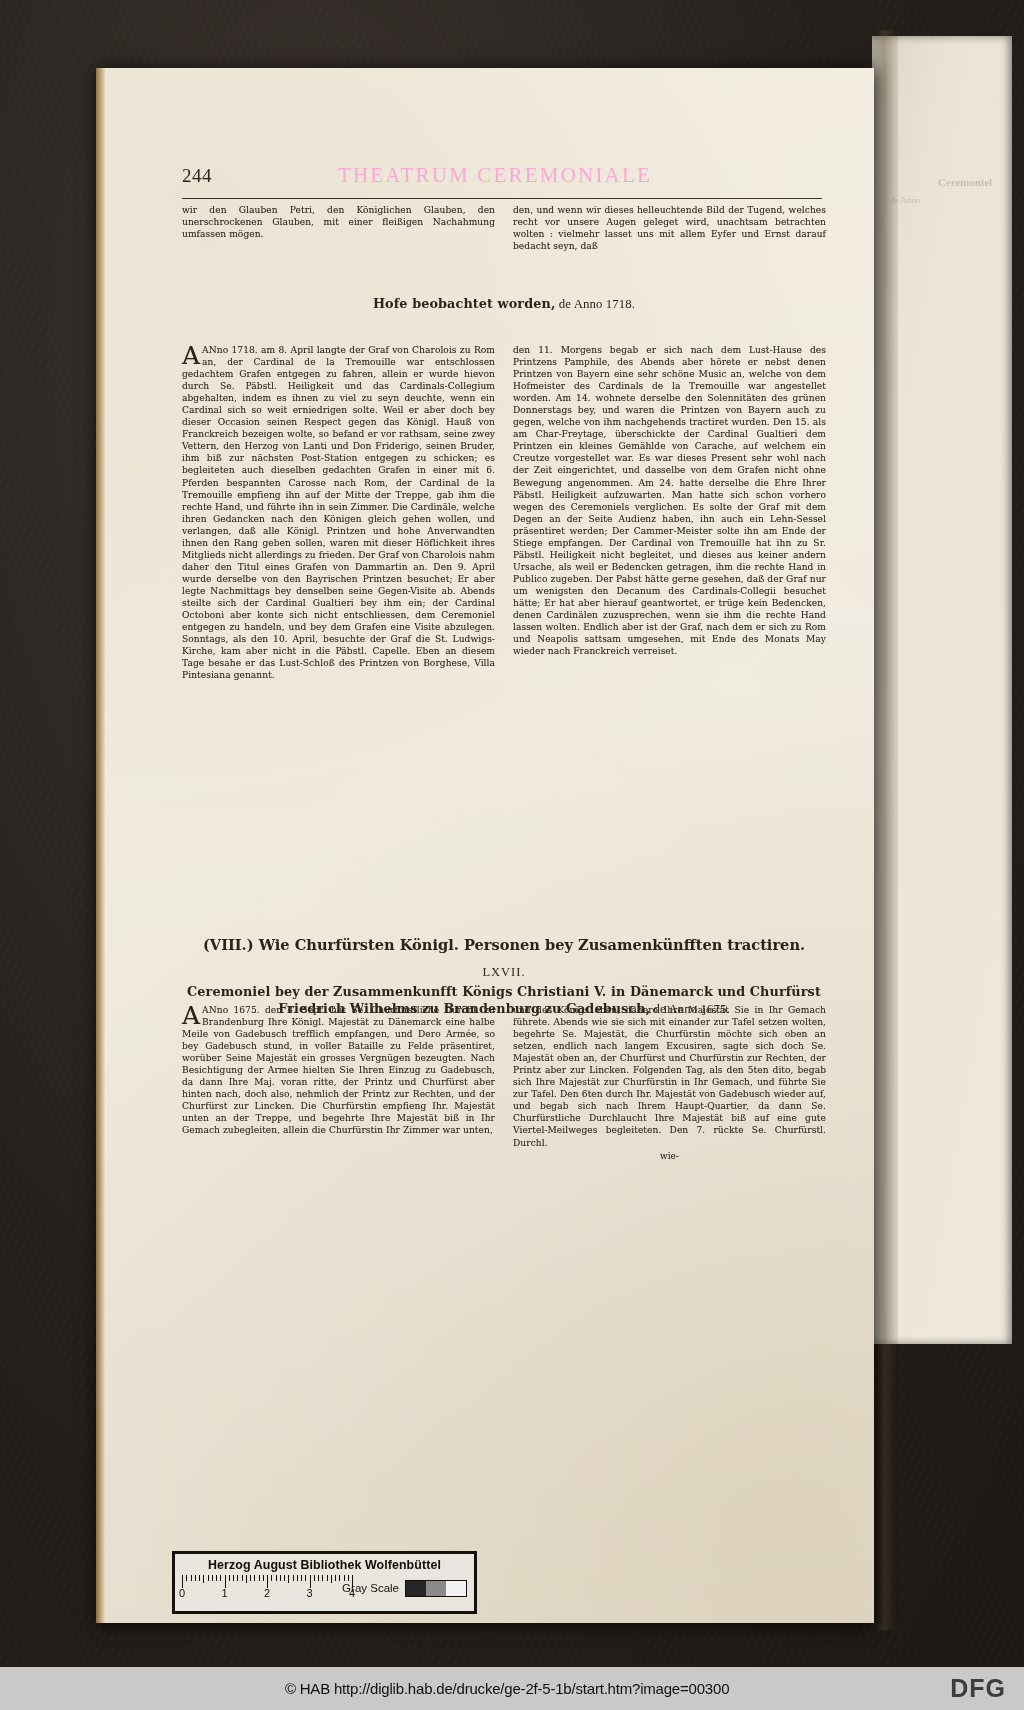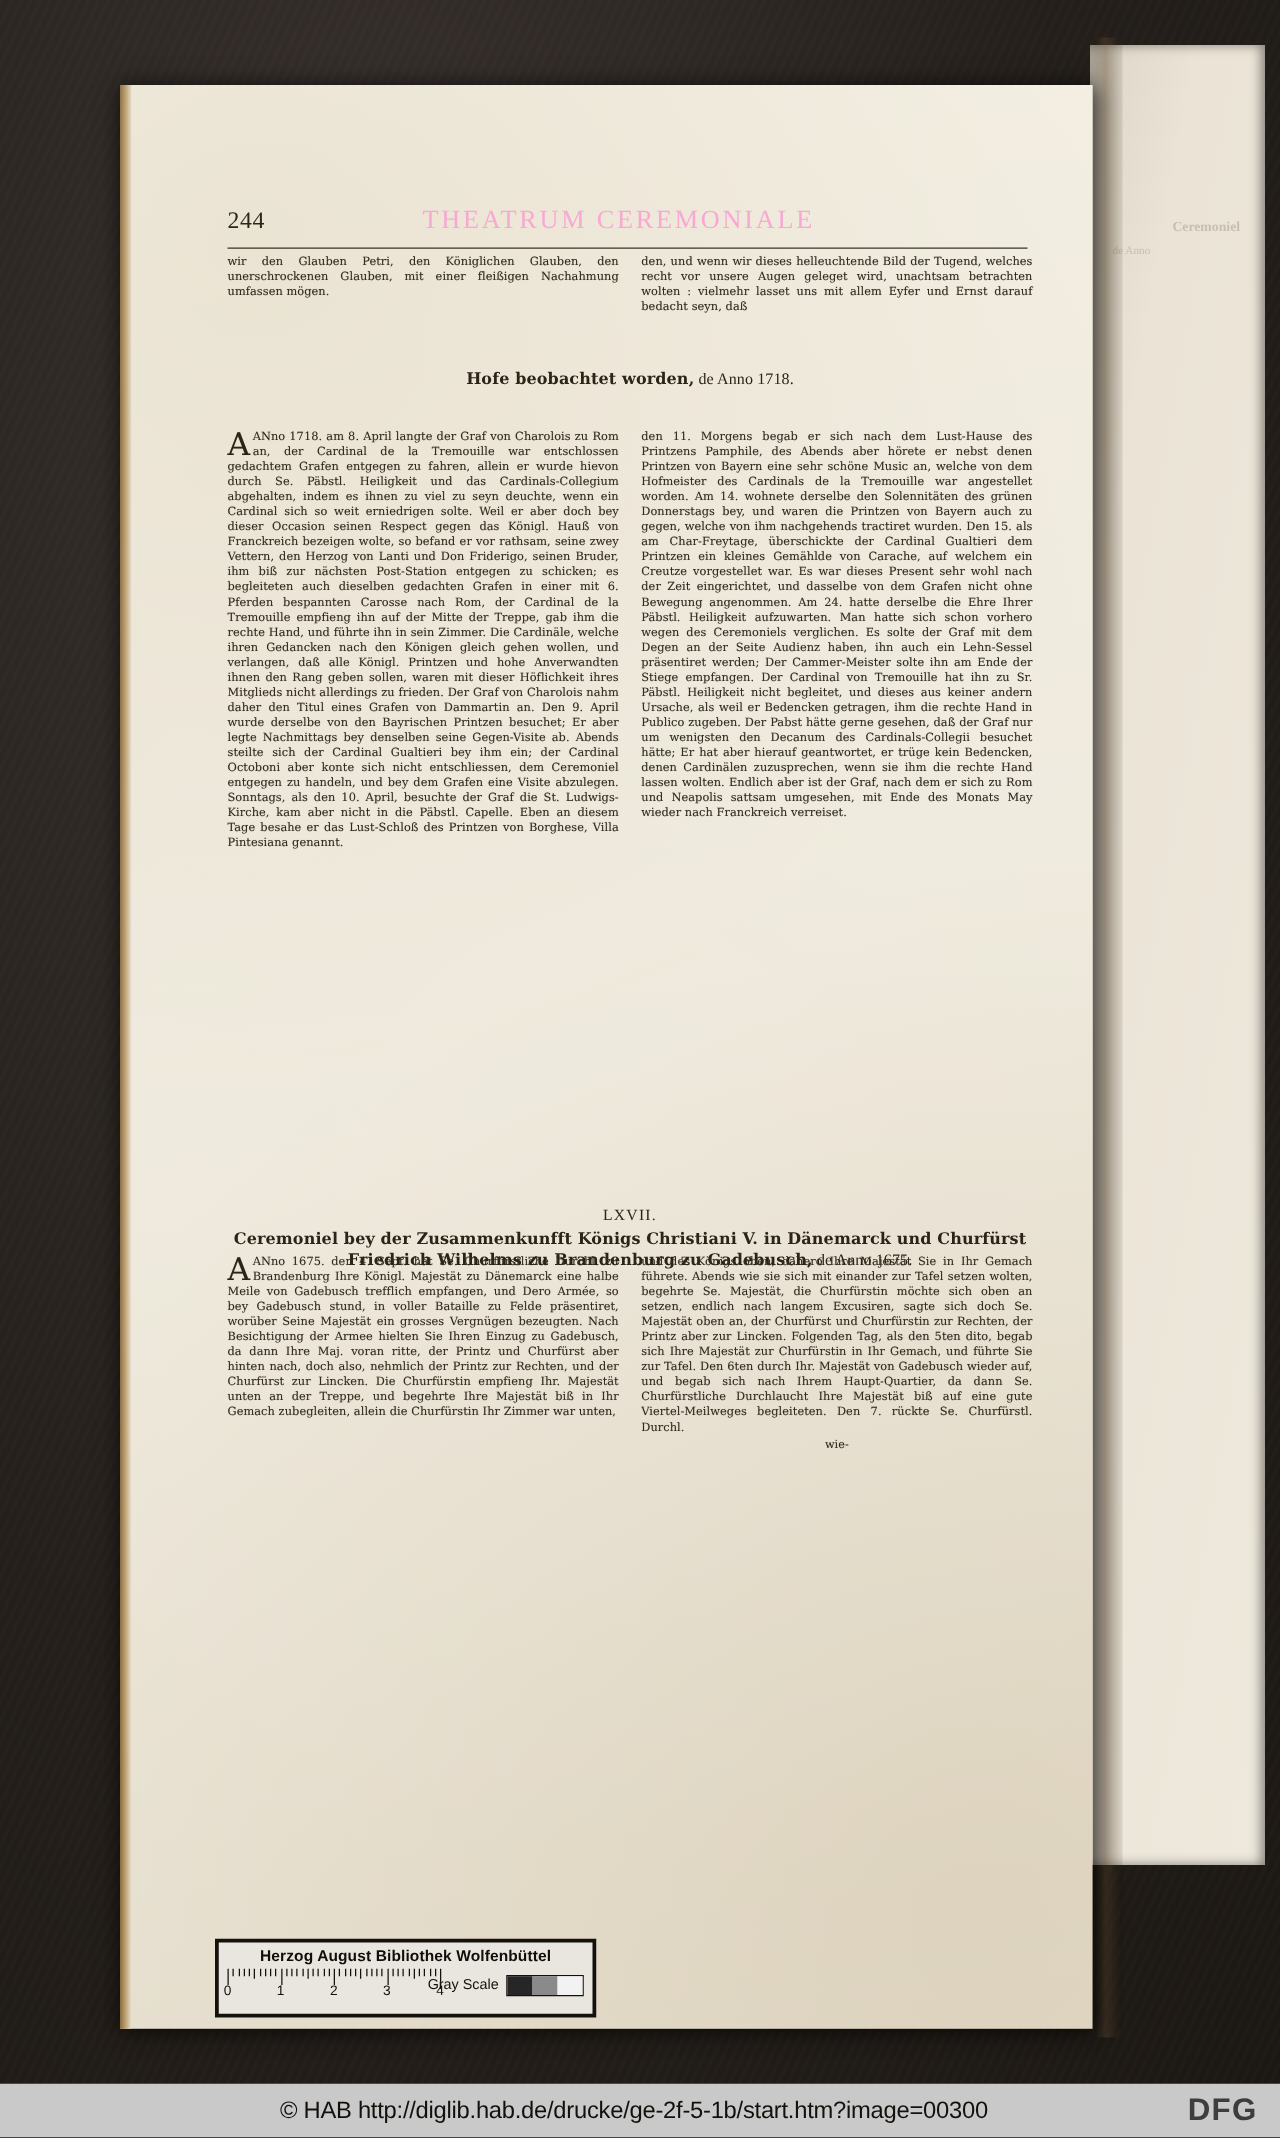--- a/index.html
+++ b/index.html
@@ -8,21 +8,21 @@
 
   
   #scan-bg{position:absolute;inset:0;
     background:
       radial-gradient(ellipse at 30% 20%, #3a332e 0%, #241f1b 55%, #1b1713 100%);
   }
   #scan-bg:after{content:"";position:absolute;inset:0;
     background:repeating-linear-gradient(115deg, rgba(255,255,255,.012) 0 3px, rgba(0,0,0,.012) 3px 7px);}
 
   
-  #facing-page{position:absolute;left:872px;top:36px;width:140px;height:1456px;
+  #facing-page{position:absolute;left:872px;top:36px;width:140px;height:1308px;
     background:linear-gradient(100deg,#ddd6c8 0%,#eae3d6 22%,#efe9dd 100%);
     box-shadow:-3px 0 9px rgba(0,0,0,.45) inset;overflow:hidden;}
   #facing-page .ghost{position:absolute;left:18px;top:140px;width:150px;
     color:#bdb3a2;font-size:9px;line-height:13px;opacity:.75;
     font-family:"Liberation Serif",serif;}
   #facing-page .ghost b{display:block;font-size:11px;text-align:center;margin-bottom:5px;}
 
   
   #gutter{position:absolute;left:862px;top:30px;width:36px;height:1600px;
     background:linear-gradient(90deg, rgba(0,0,0,0) 0%, rgba(40,30,20,.30) 40%, rgba(90,70,45,.45) 62%, rgba(0,0,0,.08) 100%);}
@@ -90,21 +90,21 @@
   #ruler .gs{font-size:11.5px;color:#14110d;margin:0 6px 0 4px;white-space:nowrap;}
   #ruler .swatch{display:flex;border:1.5px solid #14110d;height:15px;width:60px;}
   #ruler .swatch i{flex:1;}
 
   
   #footer{position:absolute;left:0;top:1667px;width:1024px;height:43px;
     background:#c9c9c9;display:flex;align-items:center;}
   #footer .bars{width:56px;height:30px;margin-left:8px;display:flex;gap:2px;align-items:center;}
   #footer .bars i{flex:1;background:#b32b22;border-radius:1px;}
   #footer .url{flex:1;text-align:center;font-family:"Liberation Sans",sans-serif;
-    font-size:19px;color:#14110d;letter-spacing:-.2px;}
+    font-size:15px;color:#14110d;letter-spacing:-.2px;}
   #footer .dfg{font-family:"Liberation Sans",sans-serif;font-weight:bold;font-size:25px;
     color:#3d3d3d;letter-spacing:1px;margin-right:18px;}
 </style>
 </head>
 <body>
 
 <div id="scan-bg"></div>
 
 <div id="facing-page">
   <div class="ghost">
@@ -151,20 +151,23 @@
           <p>ANno 1718. am 8. April langte der Graf von Charolois zu Rom an, der Cardinal de la Tremouille war entschlossen gedachtem Grafen entgegen zu fahren, allein er wurde hievon durch Se. Päbstl. Heiligkeit und das Cardinals-Collegium abgehalten, indem es ihnen zu viel zu seyn deuchte, wenn ein Cardinal sich so weit erniedrigen solte. Weil er aber doch bey dieser Occasion seinen Respect gegen das Königl. Hauß von Franckreich bezeigen wolte, so befand er vor rathsam, seine zwey Vettern, den Herzog von Lanti und Don Friderigo, seinen Bruder, ihm biß zur nächsten Post-Station entgegen zu schicken; es begleiteten auch dieselben gedachten Grafen in einer mit 6. Pferden bespannten Carosse nach Rom, der Cardinal de la Tremouille empfieng ihn auf der Mitte der Treppe, gab ihm die rechte Hand, und führte ihn in sein Zimmer. Die Cardinäle, welche ihren Gedancken nach den Königen gleich gehen wollen, und verlangen, daß alle Königl. Printzen und hohe Anverwandten ihnen den Rang geben sollen, waren mit dieser Höflichkeit ihres Mitglieds nicht allerdings zu frieden. Der Graf von Charolois nahm daher den Titul eines Grafen von Dammartin an. Den 9. April wurde derselbe von den Bayrischen Printzen besuchet; Er aber legte Nachmittags bey denselben seine Gegen-Visite ab. Abends steilte sich der Cardinal Gualtieri bey ihm ein; der Cardinal Octoboni aber konte sich nicht entschliessen, dem Ceremoniel entgegen zu handeln, und bey dem Grafen eine Visite abzulegen. Sonntags, als den 10. April, besuchte der Graf die St. Ludwigs-Kirche, kam aber nicht in die Päbstl. Capelle. Eben an diesem Tage besahe er das Lust-Schloß des Printzen von Borghese, Villa Pintesiana genannt.</p>
         </div>
     </div>
     <div class="col">
       <div class="bt">
           <p>den 11. Morgens begab er sich nach dem Lust-Hause des Printzens Pamphile, des Abends aber hörete er nebst denen Printzen von Bayern eine sehr schöne Music an, welche von dem Hofmeister des Cardinals de la Tremouille war angestellet worden. Am 14. wohnete derselbe den Solennitäten des grünen Donnerstags bey, und waren die Printzen von Bayern auch zu gegen, welche von ihm nachgehends tractiret wurden. Den 15. als am Char-Freytage, überschickte der Cardinal Gualtieri dem Printzen ein kleines Gemählde von Carache, auf welchem ein Creutze vorgestellet war. Es war dieses Present sehr wohl nach der Zeit eingerichtet, und dasselbe von dem Grafen nicht ohne Bewegung angenommen. Am 24. hatte derselbe die Ehre Ihrer Päbstl. Heiligkeit aufzuwarten. Man hatte sich schon vorhero wegen des Ceremoniels verglichen. Es solte der Graf mit dem Degen an der Seite Audienz haben, ihn auch ein Lehn-Sessel präsentiret werden; Der Cammer-Meister solte ihn am Ende der Stiege empfangen. Der Cardinal von Tremouille hat ihn zu Sr. Päbstl. Heiligkeit nicht begleitet, und dieses aus keiner andern Ursache, als weil er Bedencken getragen, ihm die rechte Hand in Publico zugeben. Der Pabst hätte gerne gesehen, daß der Graf nur um wenigsten den Decanum des Cardinals-Collegii besuchet hätte; Er hat aber hierauf geantwortet, er trüge kein Bedencken, denen Cardinälen zuzusprechen, wenn sie ihm die rechte Hand lassen wolten. Endlich aber ist der Graf, nach dem er sich zu Rom und Neapolis sattsam umgesehen, mit Ende des Monats May wieder nach Franckreich verreiset.</p>
         </div>
     </div>
   </div>
 
+  <div class="fullrow" style="top:851px;">
+    <div class="bighead">(VIII.) Wie Churfürsten Königl. Personen bey Zusamenkünfften tractiren.</div>
+  </div>
 
   <div class="fullrow" style="top:888px;">
     <div class="secnum">LXVII.</div>
     <div class="sechead">
       <span>Ceremoniel bey der Zusammenkunfft Königs Christiani V. in Dänemarck und Churfürst</span><br>
       <span>Friedrich Wilhelms zu Brandenburg zu Gadebusch,</span><span class="rom"> de Anno 1675.</span>
     </div>
   </div>
 
   <div class="cols" style="top:936px;">

